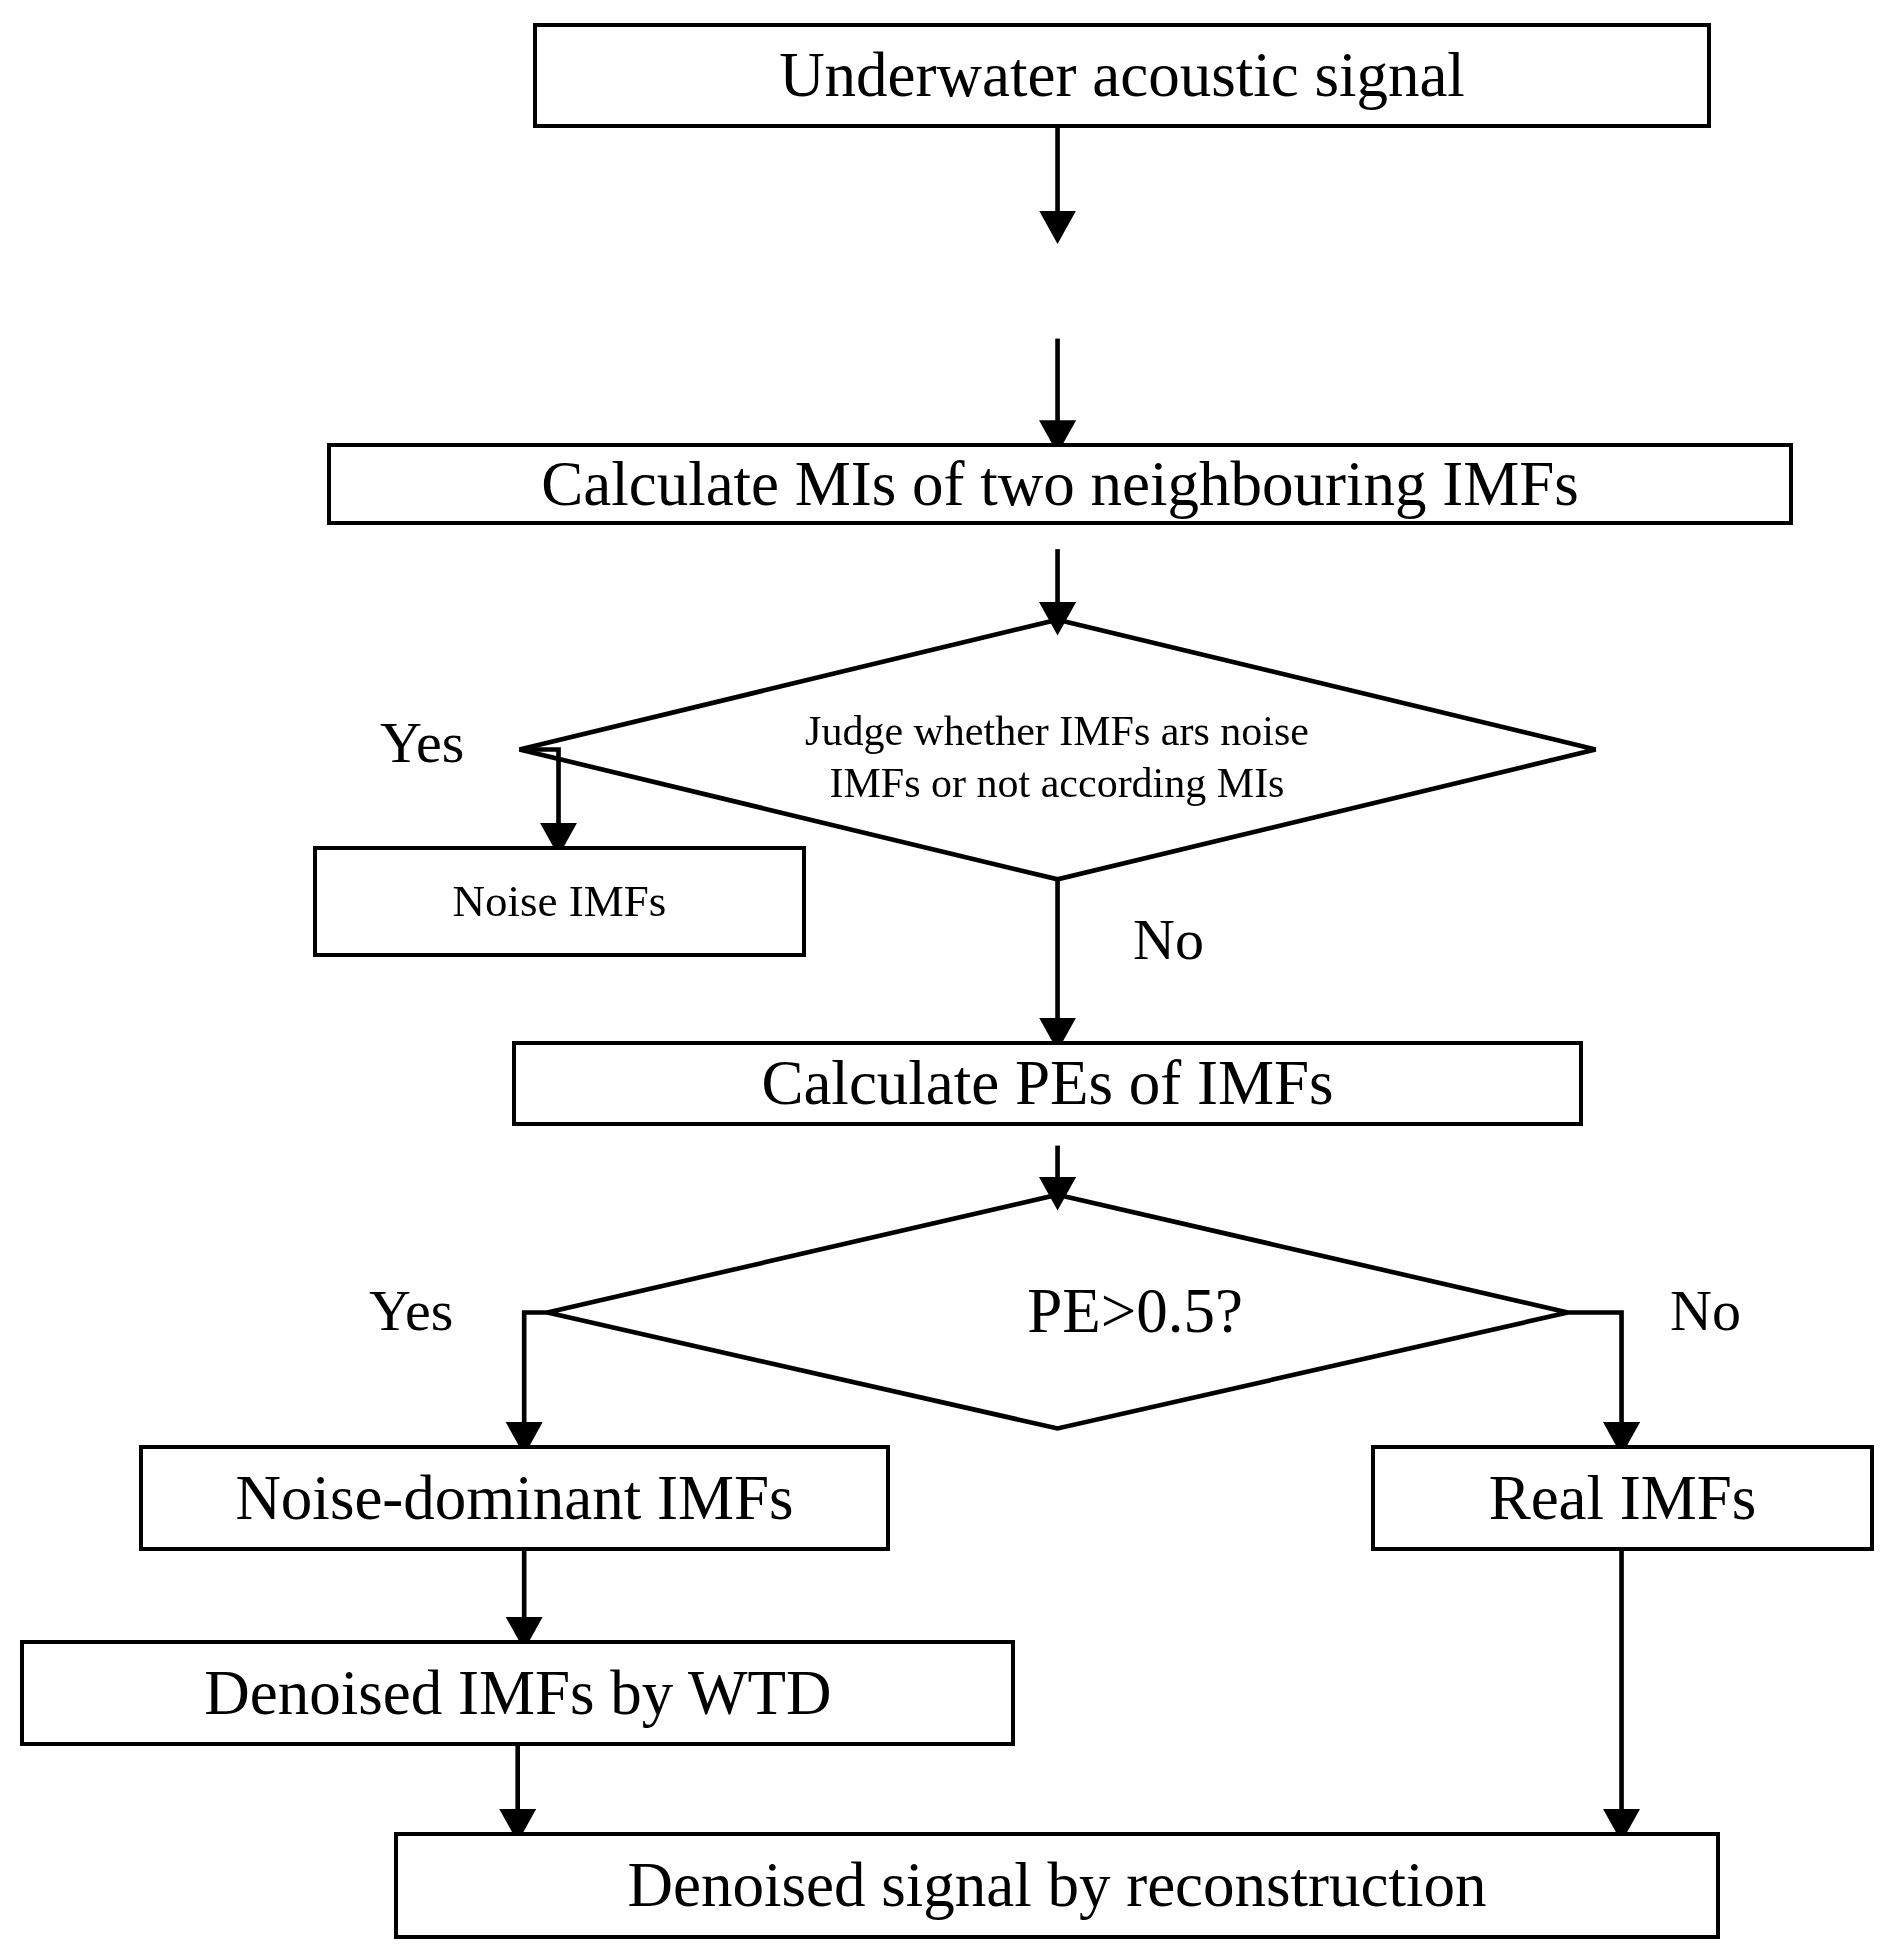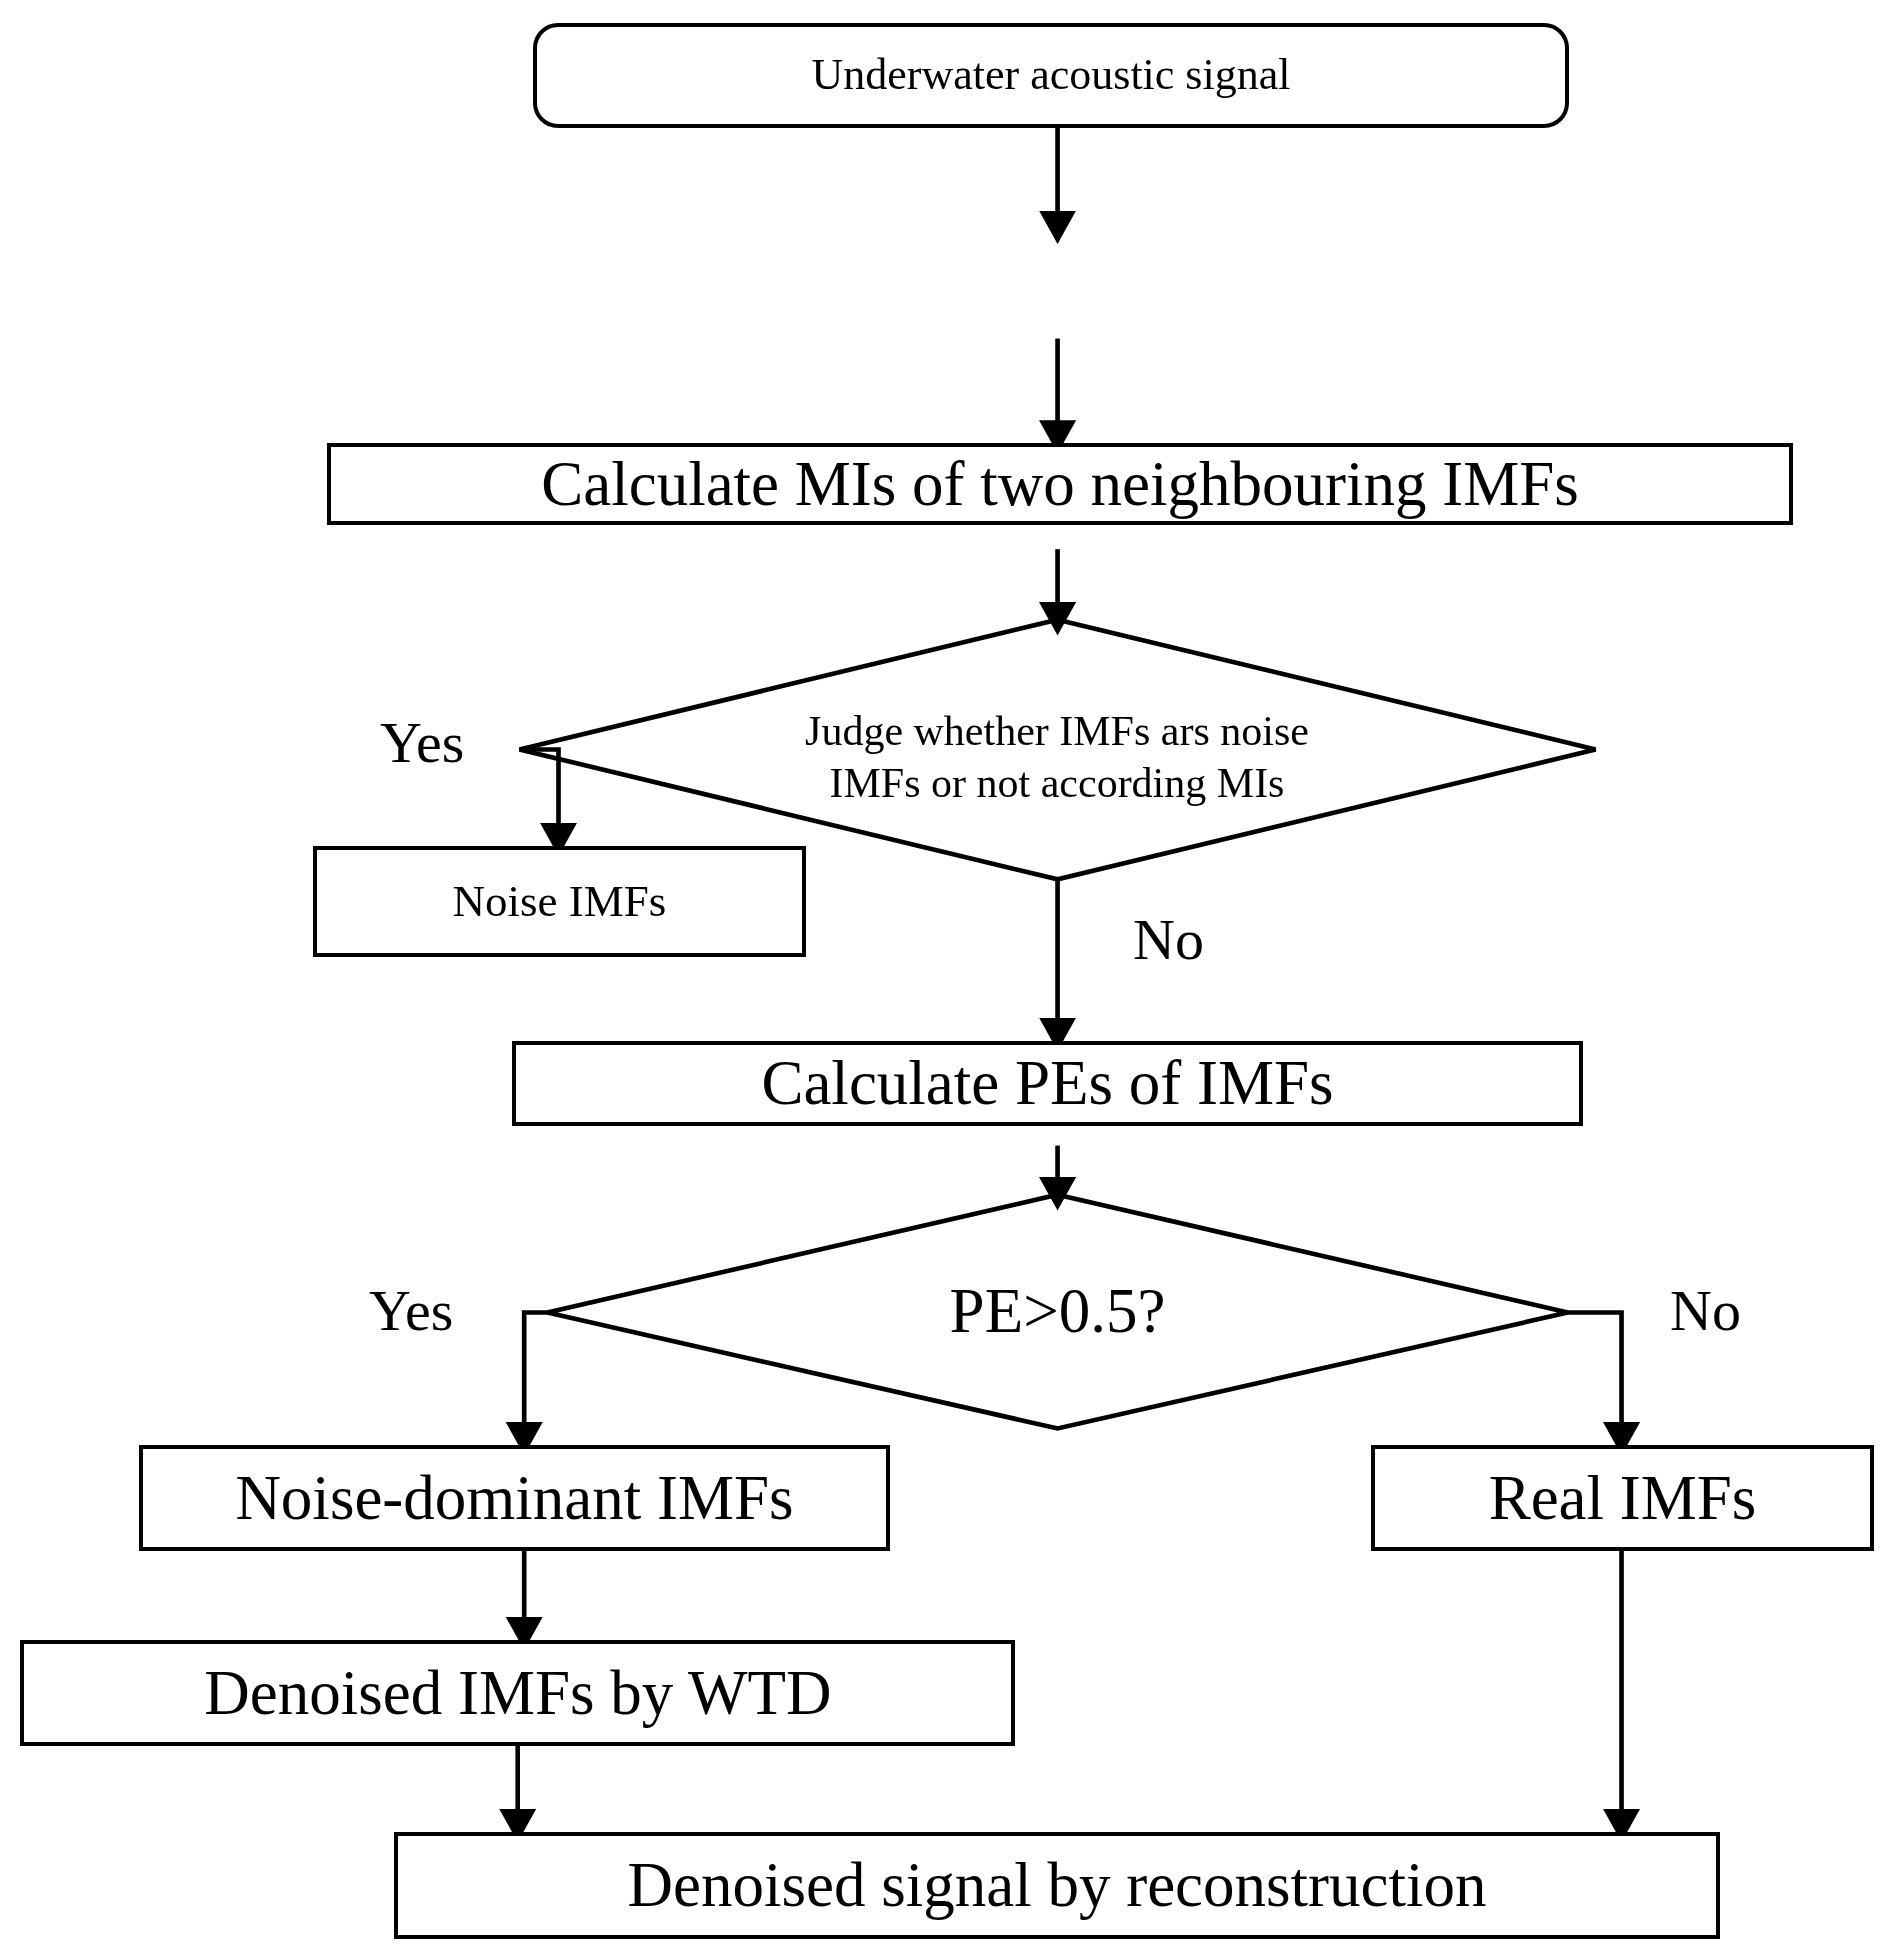--- a/index.html
+++ b/index.html
@@ -90,21 +90,21 @@
 
     <path d="M1690,1415 L1748,1415 L1748,1544" fill="none" stroke="#000000" stroke-width="5" marker-end="url(#arrow)"></path>
 
     <line x1="565" y1="1672" x2="565" y2="1754" stroke="#000000" stroke-width="5" marker-end="url(#arrow)"></line>
 
     <line x1="558" y1="1882" x2="558" y2="1961" stroke="#000000" stroke-width="5" marker-end="url(#arrow)"></line>
 
     <line x1="1748" y1="1672" x2="1748" y2="1961" stroke="#000000" stroke-width="5" marker-end="url(#arrow)"></line>
   </svg>
 
-  <div class="node" style="left:533px; top:23px; width:1036px; height:105px; font-size:44px;border-radius:25px;">
+  <div class="node" style="left:533px; top:23px; width:1178px; height:105px; font-size:63px;">
     <span class="txt">Underwater acoustic signal</span>
   </div>
 
 
   <div class="node" style="left:327px; top:443px; width:1466px; height:82px; font-size:63px;">
     <span class="txt">Calculate MIs of two neighbouring IMFs</span>
   </div>
 
   <div class="node" style="left:313px; top:846px; width:493px; height:111px; font-size:45px;">
     <span class="txt">Noise IMFs</span>
@@ -126,21 +126,21 @@
     <span class="txt">Denoised IMFs by WTD</span>
   </div>
 
   <div class="node" style="left:394px; top:1832px; width:1326px; height:107px; font-size:63px;">
     <span class="txt">Denoised signal by reconstruction</span>
   </div>
 
   <div class="diamond-label" style="left:686px; top:707px; width:742px; font-size:42px;">Judge whether IMFs ars noise</div>
   <div class="diamond-label" style="left:686px; top:759px; width:742px; font-size:42px;">IMFs or not according MIs</div>
 
-  <div class="diamond-label" style="left:872px; top:1275px; width:371px; font-size:63px;">PE&gt;0.5?</div>
+  <div class="diamond-label" style="left:872px; top:1275px; width:371px; font-size:63px;text-align:right;">PE&gt;0.5?</div>
 
   <div class="edge-label" style="left:380px; top:714px; font-size:58px;">Yes</div>
 
   <div class="edge-label" style="left:1133px; top:911px; font-size:58px;">No</div>
 
   <div class="edge-label" style="left:369px; top:1282px; font-size:58px;">Yes</div>
 
   <div class="edge-label" style="left:1670px; top:1282px; font-size:58px;">No</div>
 
 </div>

